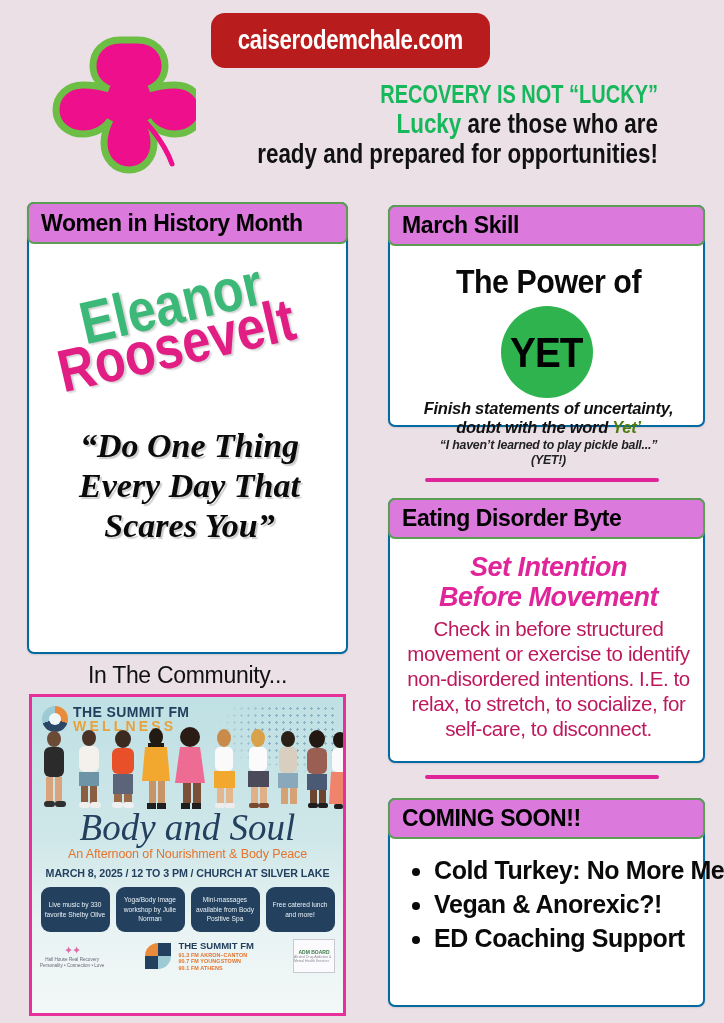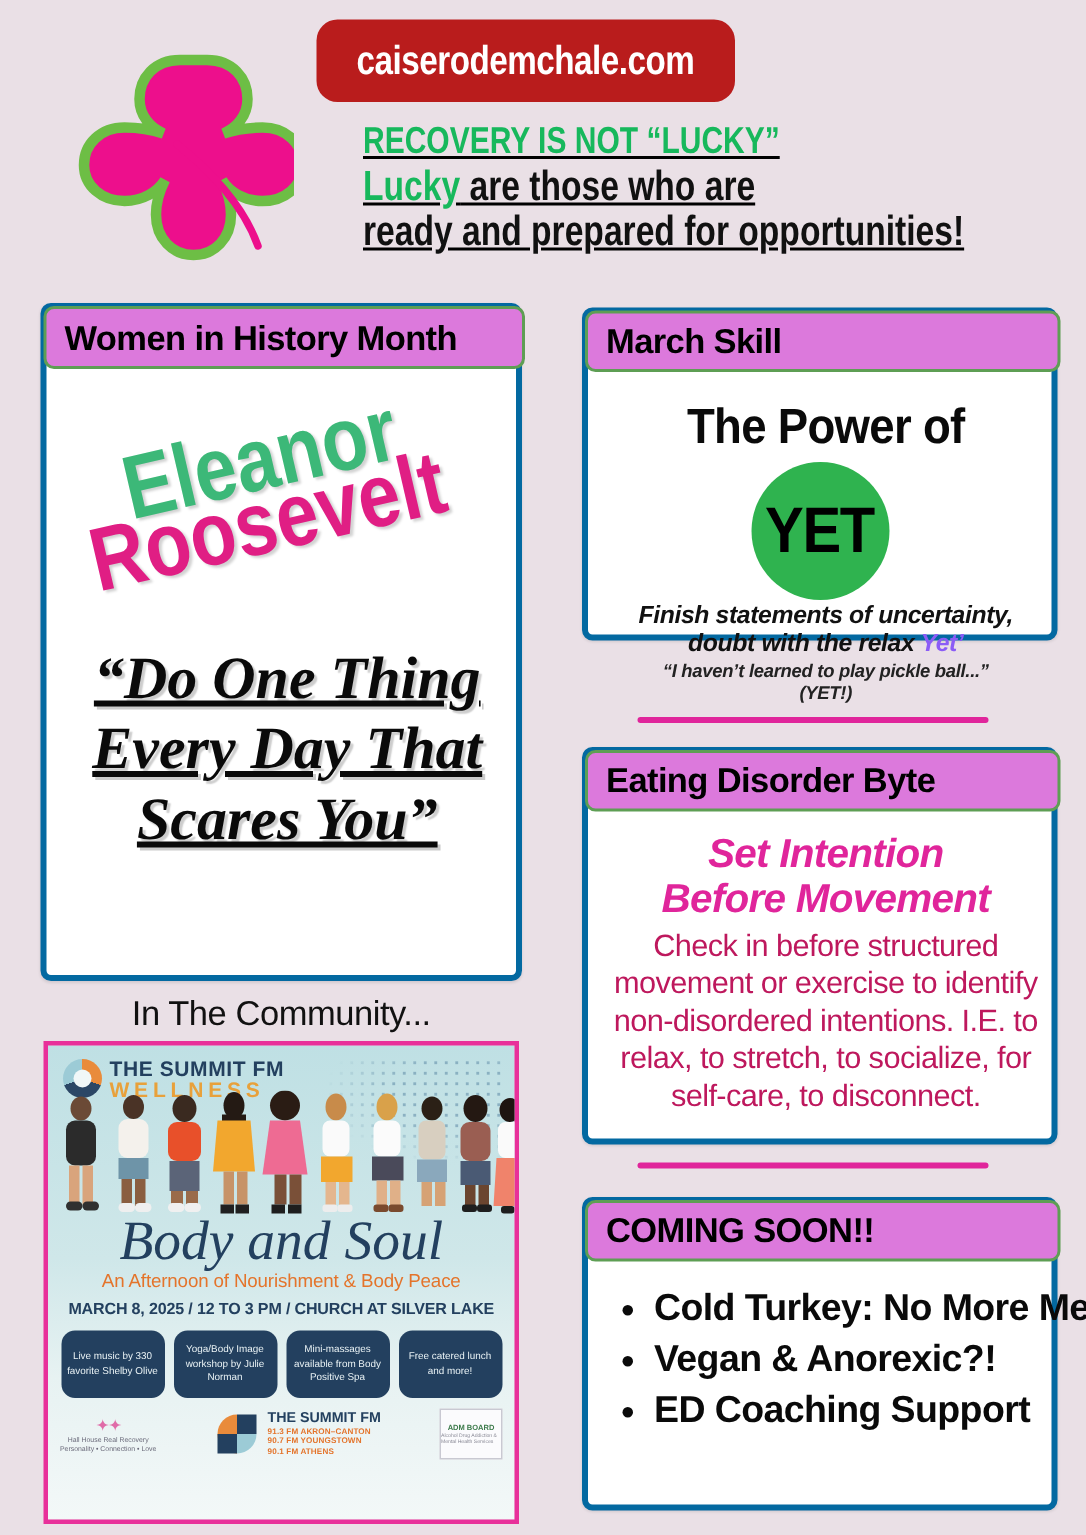--- a/index.html
+++ b/index.html
@@ -23,43 +23,42 @@
     background:#b91c1c;border-radius:14px;
     display:flex;align-items:center;justify-content:center;
   }
   .url-badge span{
     color:#FFFFFF;font-weight:bold;font-size:27px;letter-spacing:-0.4px;
     font-family:"Liberation Sans Narrow","Liberation Sans",sans-serif;
     transform:scaleX(0.82);transform-origin:center;white-space:nowrap;
   }
 
   .tagline{
-    position:absolute;left:190px;top:82px;width:520px;text-align:left;
+    position:absolute;left:190px;top:82px;width:520px;text-align:right;
     line-height:1.02;
-    text-decoration:underline;
   }
   .tag-l1{
     display:block;color:#17B85C;font-weight:bold;font-size:25px;
     transform:scaleX(0.80);transform-origin:center;white-space:nowrap;
     letter-spacing:0px;
   }
   .tag-l2{
     display:block;font-size:28px;font-weight:bold;color:#111111;
     transform:scaleX(0.80);transform-origin:center;white-space:nowrap;
     margin-top:2px;
   }
   .tag-l2 .hl{color:#17B85C;}
   .tag-l3{
     display:block;font-size:28px;font-weight:bold;color:#111111;
     transform:scaleX(0.80);transform-origin:center;white-space:nowrap;
     margin-top:2px;
   }
 
   
-  .panel{position:absolute;border:4px solid #0369a1;border-radius:7px;
+  .panel{position:absolute;border:2px solid #0369a1;border-radius:7px;
          background:#FFFFFF;box-sizing:border-box;
          box-shadow:0 1px 2px rgba(0,0,0,.10);}
   .panel-head{
     background:#DC79DC;border:2px solid #5E9E54;border-radius:7px;
     box-sizing:border-box;display:flex;align-items:center;
     padding-left:12px;position:absolute;left:-2px;top:-2px;
   }
   .panel-head span{
     font-size:23px;font-weight:bold;color:#000;letter-spacing:-0.4px;
     white-space:nowrap;
@@ -81,23 +80,22 @@
     left:52px;top:30px;font-size:60px;color:#3CB878;
     transform:rotate(-13deg) scaleX(0.84);transform-origin:left center;
   }
   .en-last{
     left:30px;top:78px;font-size:60px;color:#E01E84;
     transform:rotate(-13deg) scaleX(0.84);transform-origin:left center;
   }
   .quote{
     position:absolute;left:14px;top:222px;width:293px;text-align:center;
     font-family:"Liberation Serif",serif;font-style:italic;font-weight:bold;
-    font-size:40px;line-height:1.18;color:#0A0A0A;
+    font-size:34px;line-height:1.18;color:#0A0A0A;
     text-shadow:2px 2px 1px rgba(0,0,0,.20);
-    text-decoration:underline;
   }
 
   .community-label{
     position:absolute;left:27px;top:662px;width:321px;text-align:center;
     font-size:23px;font-weight:normal;color:#111;letter-spacing:-0.3px;
   }
 
   
   .flyer{
     position:absolute;left:29px;top:694px;width:317px;height:322px;
@@ -174,21 +172,21 @@
   .yet-circle span{
     font-size:43px;font-weight:bold;color:#000;letter-spacing:-1px;
     font-family:"Liberation Sans Narrow","Liberation Sans",sans-serif;
     transform:scaleX(0.9);
   }
   .skill-body{
     position:absolute;left:8px;top:192px;width:301px;text-align:center;
     font-size:16.5px;font-style:italic;font-weight:bold;color:#111;
     line-height:1.18;letter-spacing:-0.25px;
   }
-  .skill-body .grn{color:#8b5cf6;}
+  .skill-body .grn{color:#4d7c0f;}
   .skill-note{
     position:absolute;left:8px;top:231px;width:301px;text-align:center;
     font-size:12.3px;font-style:italic;font-weight:bold;color:#222;
     line-height:1.2;letter-spacing:-0.2px;
   }
 
   .divider{
     position:absolute;height:4px;background:#E0259B;border-radius:2px;
   }
   #divider-1{left:425px;top:478px;width:234px;}
@@ -393,21 +391,21 @@
   <div class="panel" id="panel-skill">
     <div class="panel-head">
       <span>March Skill</span>
     </div>
     <div class="skill-title">The Power of</div>
     <div class="yet-circle">
       <span>YET</span>
     </div>
     <div class="skill-body">
       <span>Finish statements of uncertainty,</span><br>
-      <span>doubt with the relax </span><span class="grn">Yet’</span>
+      <span>doubt with the word </span><span class="grn">Yet’</span>
     </div>
     <div class="skill-note">
       <span>“I haven’t learned to play pickle ball...”</span><br>
       <span>(YET!)</span>
     </div>
   </div>
 
   <div class="divider" id="divider-1"></div>
 
   <div class="panel" id="panel-byte">

